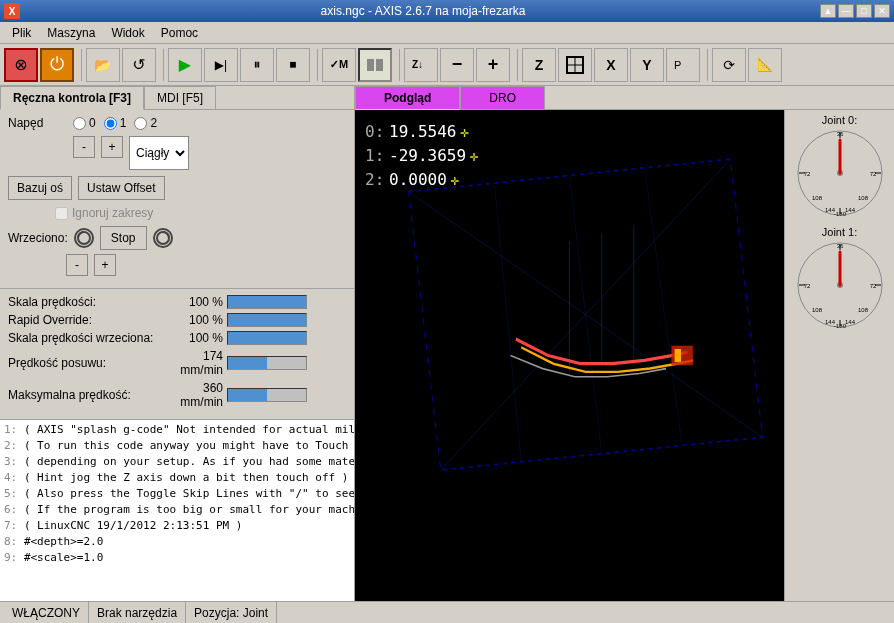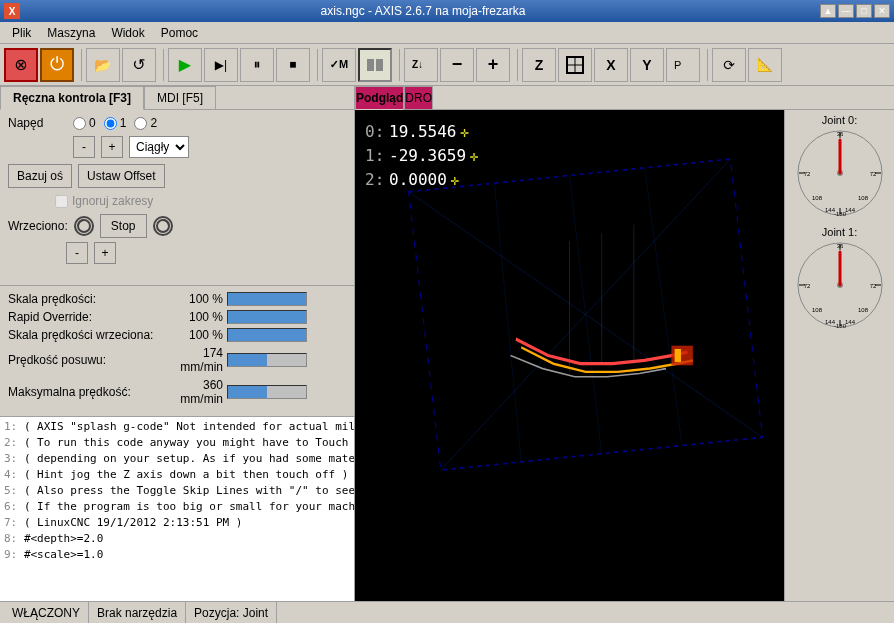--- a/index.html
+++ b/index.html
@@ -151,21 +151,21 @@
       min-width: 22px; height: 22px;
       background: #d4d0c8;
       border: 1px solid #888;
       font-size: 12px;
       cursor: pointer;
       display: flex; align-items: center; justify-content: center;
       padding: 0 4px;
     }
 
     select {
-      height: 22px;
+      height: 34px;
       background: #fff;
       border: 1px solid #888;
       font-size: 12px;
       padding: 0 2px;
     }
 
     .btn-medium {
       height: 24px;
       background: #d4d0c8;
       border: 1px solid #888;
@@ -237,22 +237,22 @@
       display: flex;
       flex-direction: column;
     }
 
     #viz-tabs {
       display: flex;
       background: #d4d0c8;
       border-bottom: 1px solid #a0a0a0;
     }
     .viz-tab {
-      padding: 4px 0;
-      background: #be185d;
+      padding: 4px 28px;
+      background: #d946ef;
       border: 1px solid #a0a0a0;
       border-bottom: none;
       cursor: pointer;
       font-size: 12px;
     }
     .viz-tab.active {
       font-weight: bold;
       border-bottom: 1px solid #d4d0c8;
       margin-bottom: -1px;
     }

